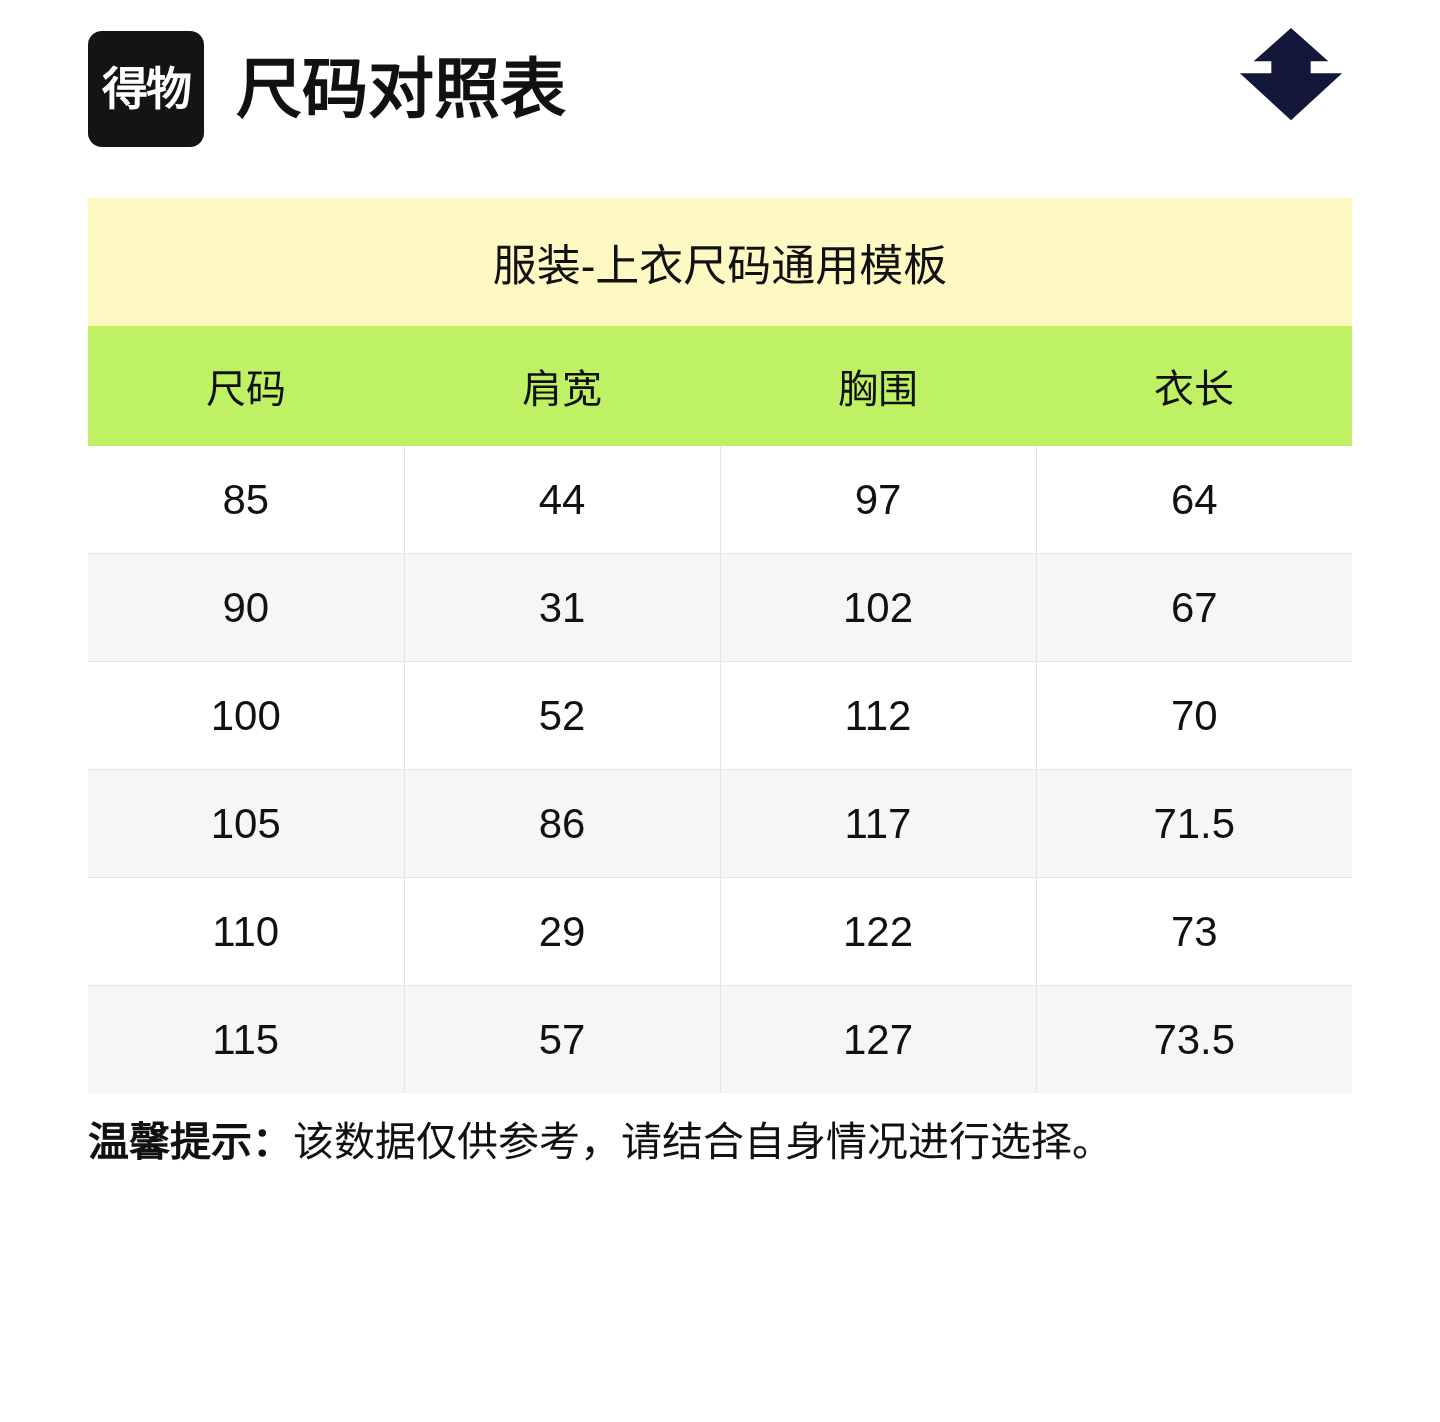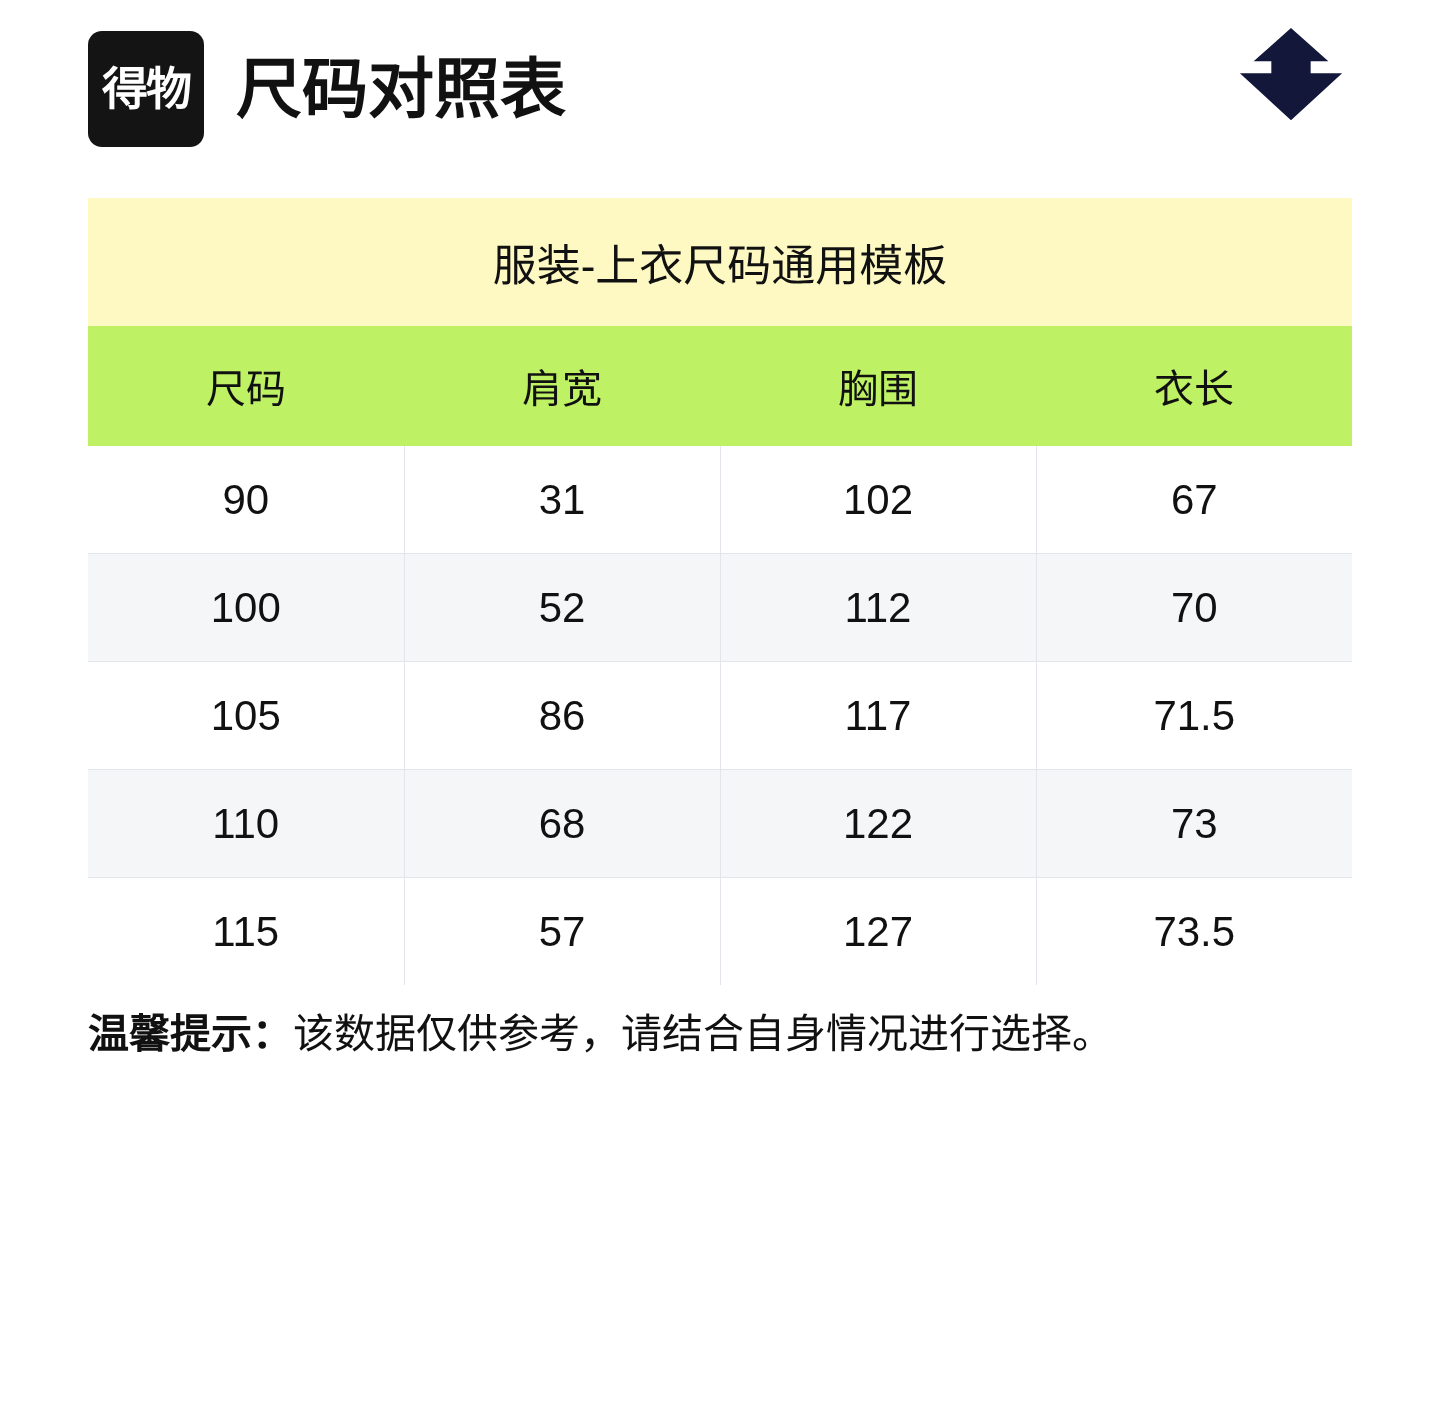--- a/index.html
+++ b/index.html
@@ -23,20 +23,21 @@
   }
 
   
   .header {
     display: flex;
     align-items: center;
     padding: 28px 60px 0 88px;
     height: 150px;
     box-sizing: border-box;
     position: relative;
+    gap: 10px;
   }
   .brand-badge {
     width: 116px;
     height: 116px;
     background: #141414;
     border-radius: 14px;
     display: flex;
     align-items: center;
     justify-content: center;
     flex: 0 0 auto;
@@ -46,21 +47,21 @@
     font-size: 46px;
     font-weight: 700;
     line-height: 1;
     letter-spacing: -2px;
     font-family: "Liberation Sans", sans-serif;
   }
   .header-title {
     font-size: 66px;
     font-weight: 700;
     color: #111111;
-    margin-left: 32px;
+    margin-left: 22px;
     line-height: 1;
     white-space: nowrap;
   }
   .logo-mark {
     position: absolute;
     right: 90px;
     top: 22px;
     width: 118px;
     height: 118px;
   }
@@ -154,40 +155,46 @@
       <thead>
         <tr>
           <th>尺码</th>
           <th>肩宽</th>
           <th>胸围</th>
           <th>衣长</th>
         </tr>
       </thead>
       <tbody>
         <tr>
+          <td>85</td>
+          <td>44</td>
+          <td>97</td>
+          <td>64</td>
+        </tr>
+        <tr>
           <td>90</td>
           <td>31</td>
           <td>102</td>
           <td>67</td>
         </tr>
         <tr>
           <td>100</td>
           <td>52</td>
           <td>112</td>
           <td>70</td>
         </tr>
         <tr>
           <td>105</td>
           <td>86</td>
           <td>117</td>
           <td>71.5</td>
         </tr>
         <tr>
           <td>110</td>
-          <td>68</td>
+          <td>29</td>
           <td>122</td>
           <td>73</td>
         </tr>
         <tr>
           <td>115</td>
           <td>57</td>
           <td>127</td>
           <td>73.5</td>
         </tr>
       </tbody>

